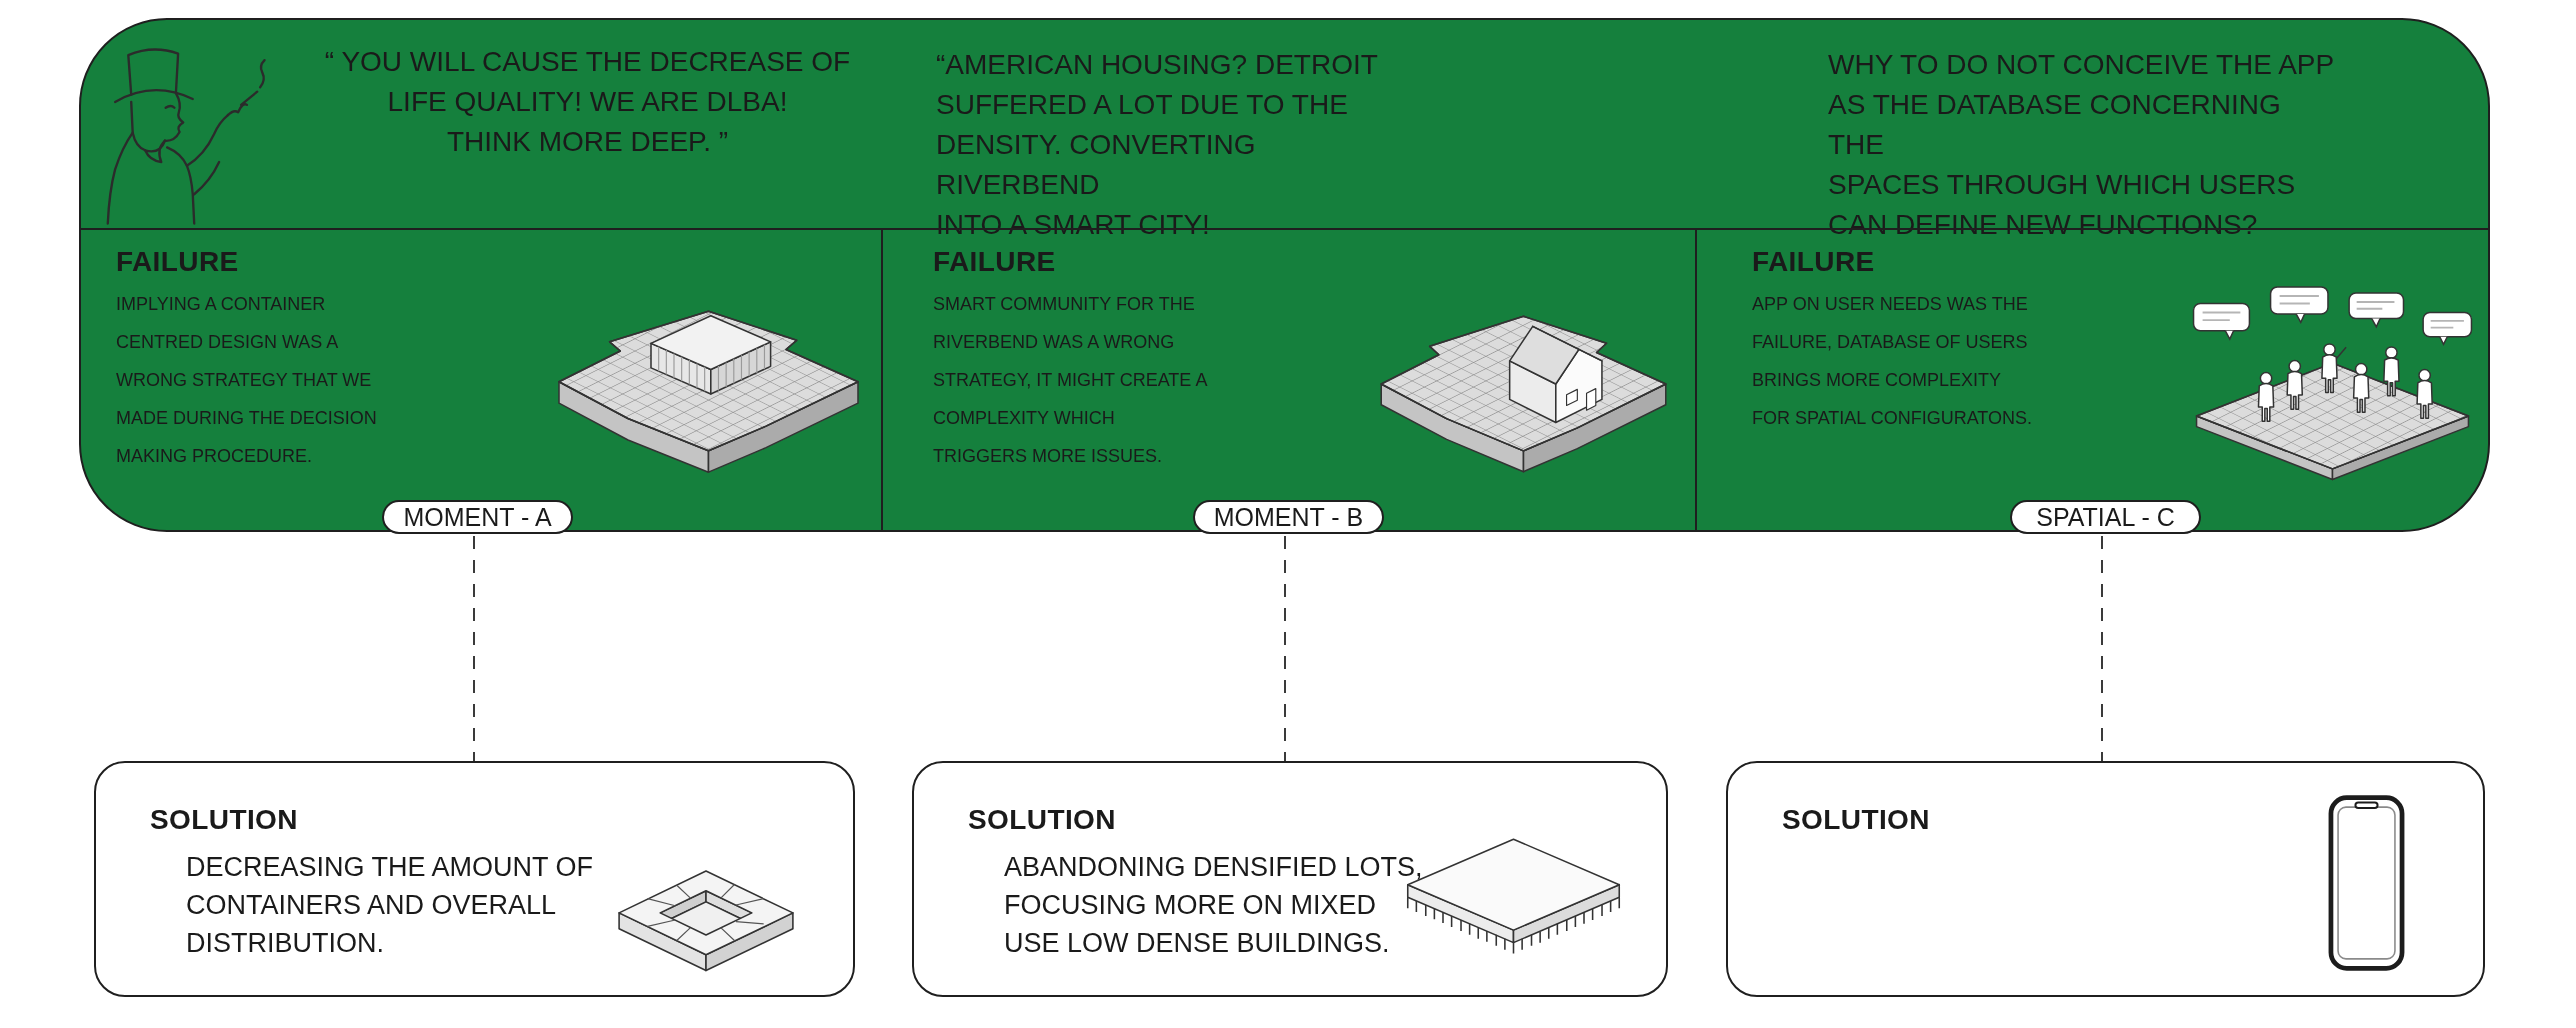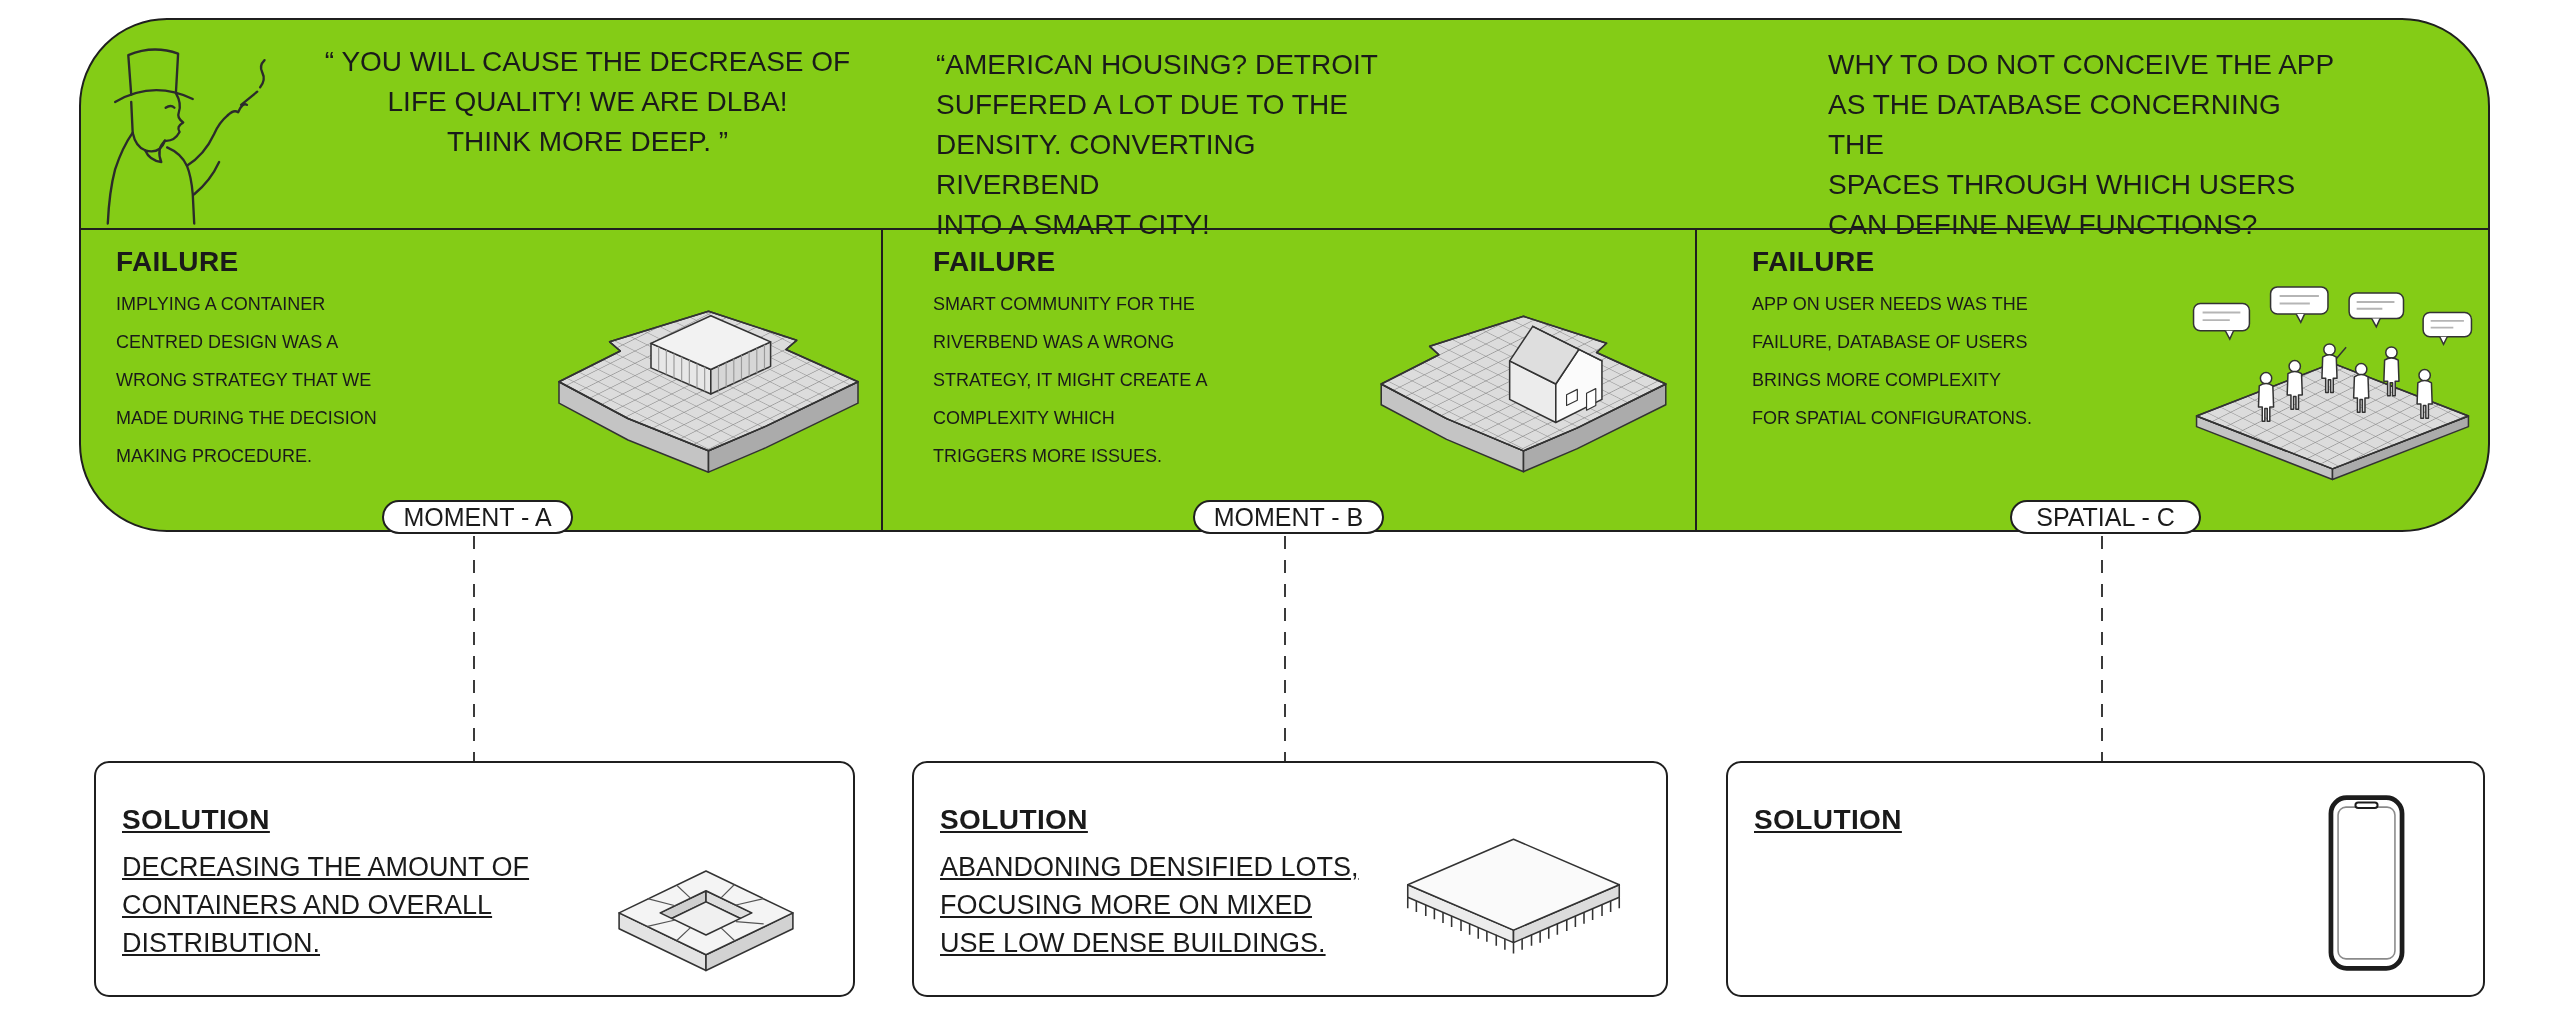--- a/index.html
+++ b/index.html
@@ -2,21 +2,21 @@
 <html style="font-size:11.7px"><head>
 <meta charset="utf-8">
 <style>
   * { margin:0; padding:0; box-sizing:border-box; }
   html,body { background:#fff; }
   body { font-family:"Liberation Sans", sans-serif; color:#1a1a1a; }
   .canvas { position:relative; width:2576px; height:1029px; background:#fff; overflow:hidden; }
 
   .top-panel {
     position:absolute; left:79px; top:17.6px; width:2411px; height:514px;
-    border:2.2px solid #1f1f1f; border-radius:88px; background:#84cc16;
+    border:2.2px solid #1f1f1f; border-radius:88px; background:#15803d;
   }
   .hdivider { position:absolute; left:0; right:0; top:208px; height:2.2px; background:#1f1f1f; }
   .vdivider { position:absolute; top:210px; bottom:0; width:2.2px; background:#1f1f1f; }
   .vdivider.v1 { left:800px; }
   .vdivider.v2 { left:1614px; }
 
   .quote { position:absolute; font-size:28px; line-height:40px; white-space:pre-line; }
   .quote.qa { left:242px; top:22px; width:529px; text-align:center; }
   .quote.qb { left:855px; top:25px; width:485px; text-align:left; }
   .quote.qc { left:1747px; top:25px; width:514px; text-align:left; }
@@ -48,28 +48,27 @@
   .connector {
     position:absolute; top:536px; height:225px; width:2.2px;
     background:repeating-linear-gradient(180deg,#3a3a3a 0 13.2px,transparent 13.2px 24px);
   }
   .connector.ca { left:473px; }
   .connector.cb { left:1284px; }
   .connector.cc { left:2101px; }
 
   .solution-box {
     position:absolute; top:761px; height:236px;
-    border:2.2px solid #1f1f1f; border-radius:15px; background:#fff;
-    padding:41px 26px;
-    text-decoration:underline;
+    border:2.2px solid #1f1f1f; border-radius:31px; background:#fff;
+    padding:41px 54px;
   }
   .solution-box.sa { left:94px;  width:761px; }
   .solution-box.sb { left:912px; width:756px; }
   .solution-box.sc { left:1726px; width:759px; }
-  .solution-text { font-size:27px; line-height:38px; white-space:pre-line; margin-top:11.7px; width:441px; }
+  .solution-text { font-size:27px; line-height:38px; white-space:pre-line; margin-top:11.7px; width:441px;margin-left:36px; }
   .sol-illus { position:absolute; }
   .sa-illus { right:44px;  top:63px; }
   .sb-illus { right:35px;  top:59px; }
   .sc-illus { right:77px; top:31px; }
 
   svg { display:block; }
 </style>
 </head>
 <body>
 

